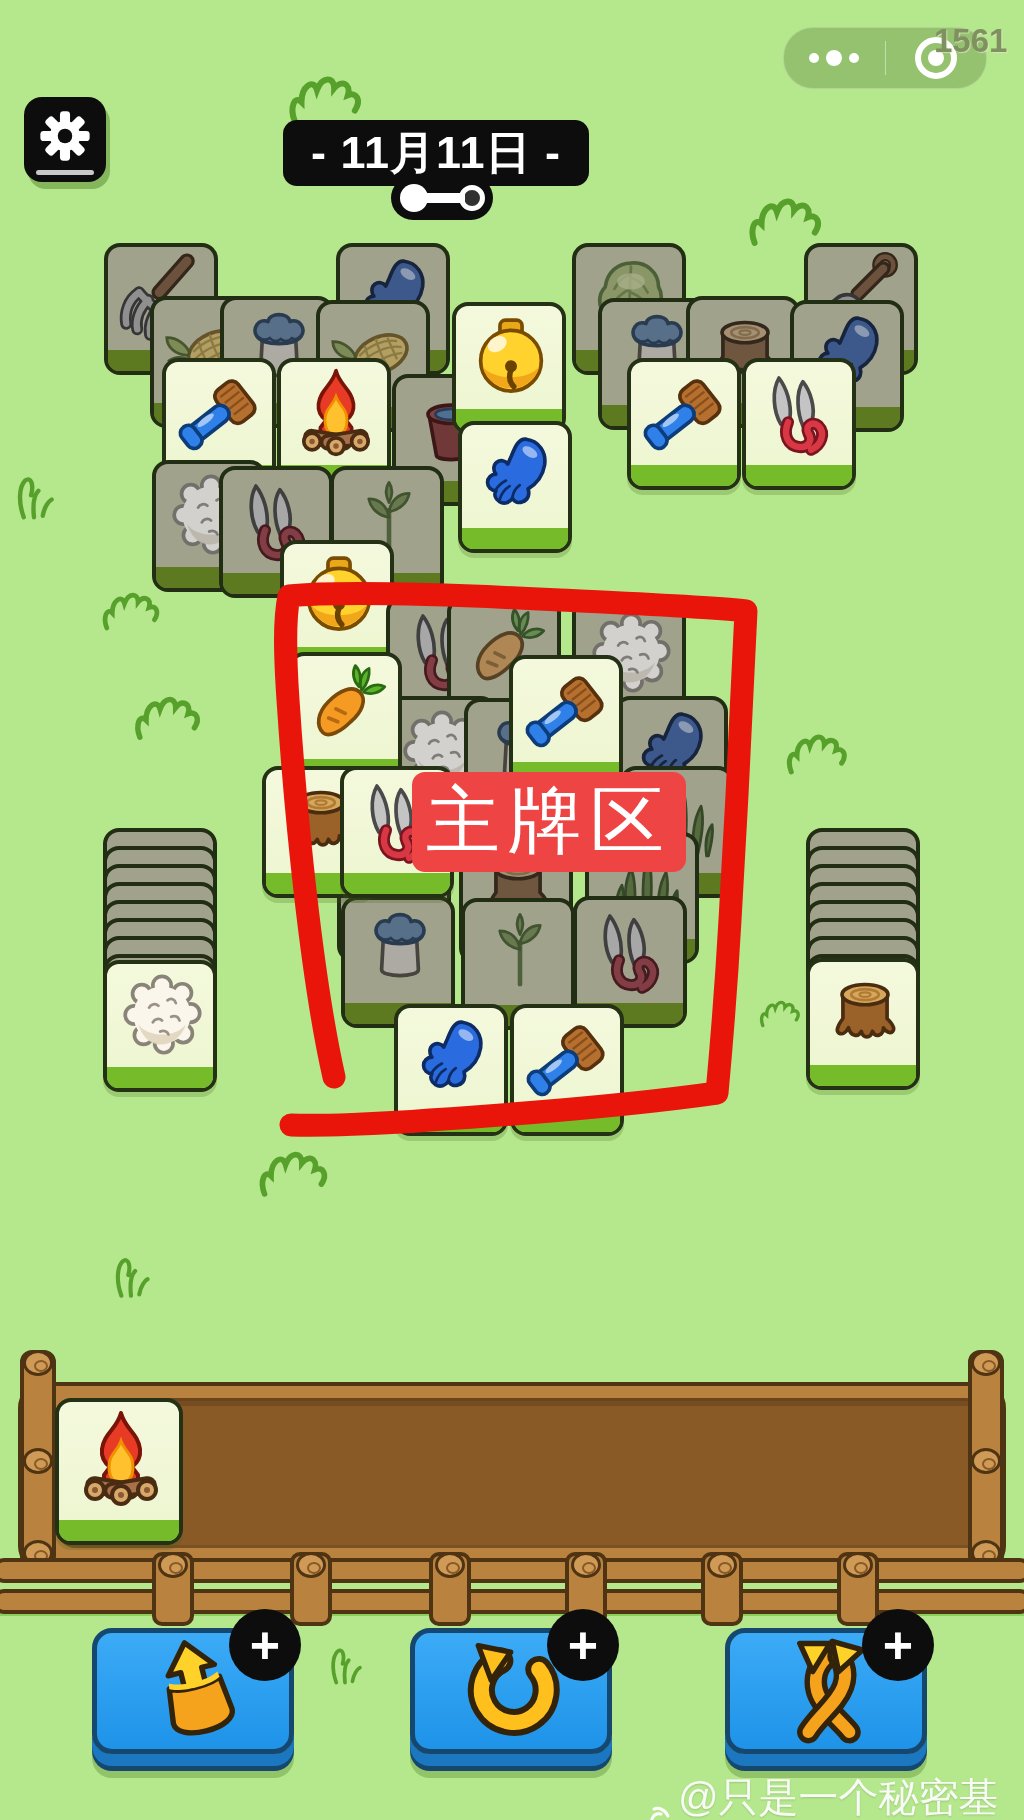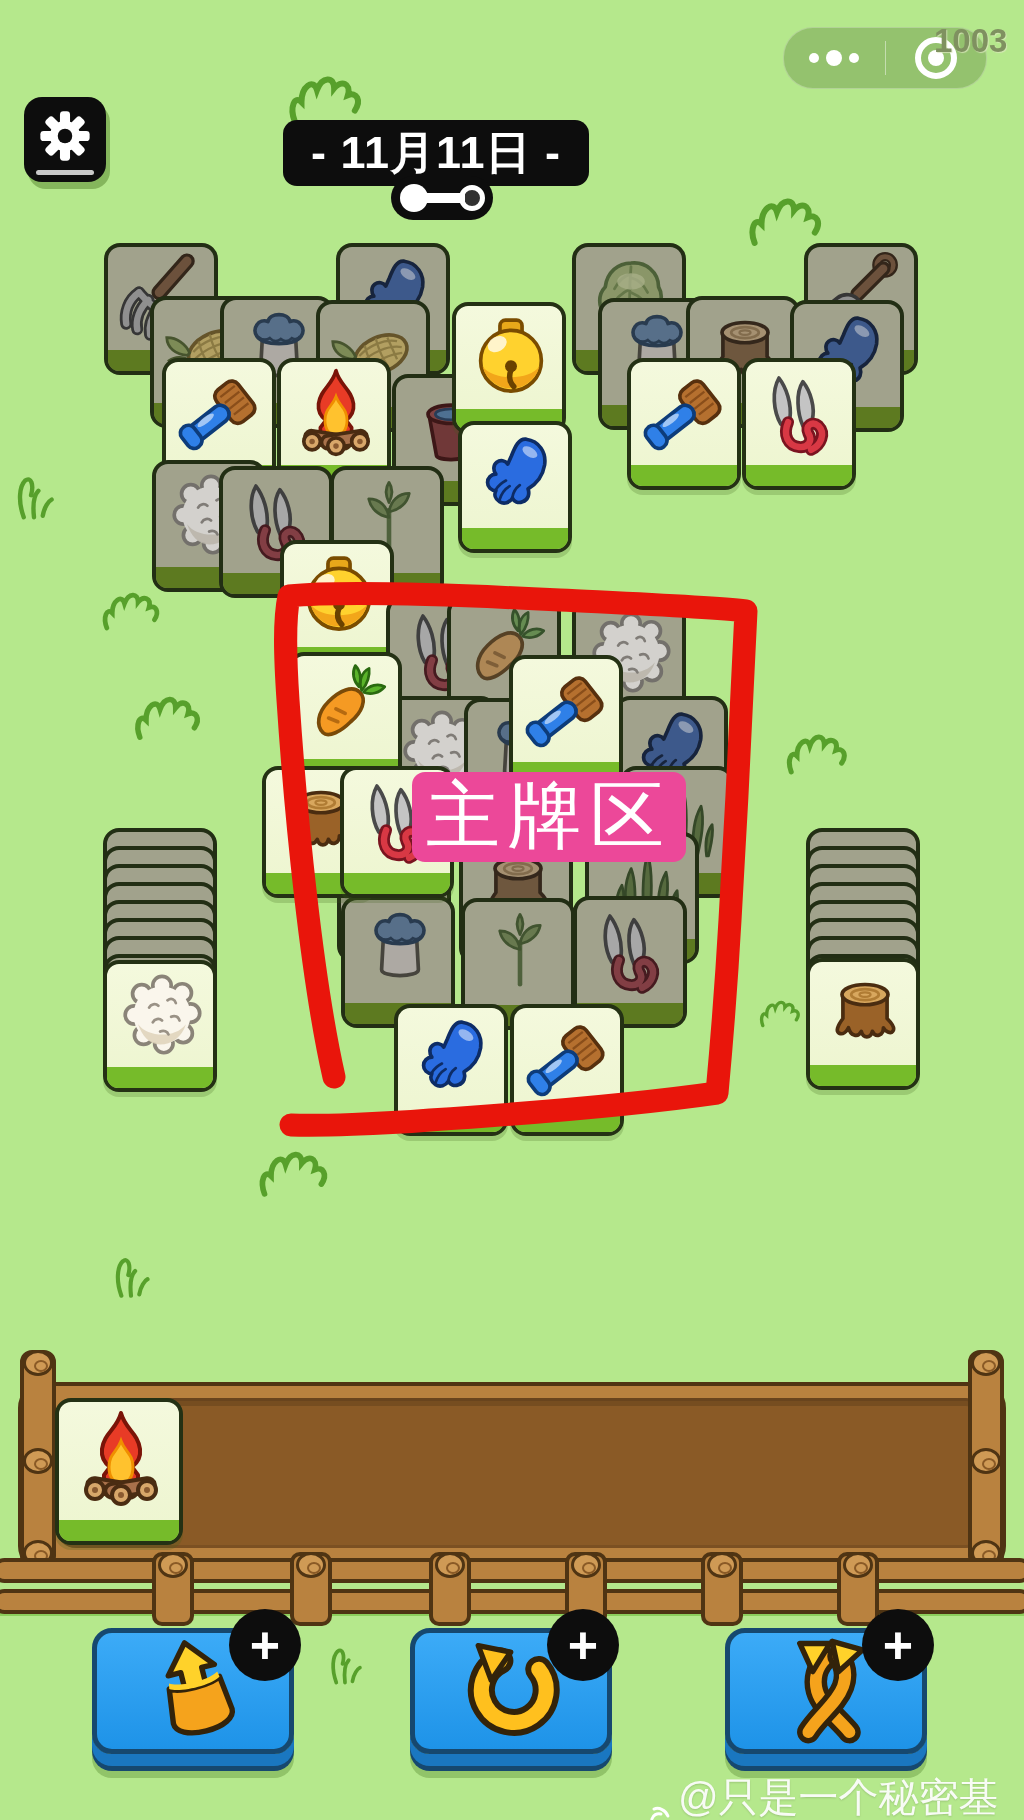--- a/index.html
+++ b/index.html
@@ -47,21 +47,21 @@
   .tile.covered::after{background:#5d7a20;}
   .tile .ticon{position:absolute;left:9px;top:5px;width:92px;height:92px;}
   .tile.covered .ticon{filter:saturate(.5) brightness(.85);}
   .tile.back{height:88px;}
   .tile.back::after{display:none;}
   .tile.big{width:128px;height:147px;}
   .tile.big .ticon{left:12px;top:7px;width:100px;height:100px;}
 
   
   #annotation{position:absolute;left:0;top:0;z-index:20;pointer-events:none;}
-  .zone-label{position:absolute;left:412px;top:772px;width:274px;height:90px;background:#ec4899;
+  .zone-label{position:absolute;left:412px;top:772px;width:274px;height:100px;background:#ef4444;
               border-radius:13px;color:#fff;font-size:74px;letter-spacing:8px;
               display:flex;align-items:center;justify-content:center;z-index:21;}
 
   
   .tray-frame{position:absolute;left:18px;top:1382px;width:988px;height:190px;background:#b9823f;
               border:4px solid #4f3413;border-radius:26px;box-sizing:border-box;z-index:8;}
   .tray-inner{position:absolute;left:56px;top:1398px;width:930px;height:150px;background:#8a5a26;
               border-radius:20px;box-shadow:inset 0 8px 0 rgba(0,0,0,.14),inset 0 0 0 3px rgba(0,0,0,.10);z-index:9;}
   .ground-band{position:absolute;left:0;top:1596px;width:1024px;height:20px;background:#8cce5c;z-index:7;}
   .rail{position:absolute;left:-8px;width:1040px;height:25px;background:#b9823f;border:4px solid #4f3413;
@@ -335,21 +335,21 @@
   <div class="cap-left">
     <span class="cap-dot"></span>
     <span class="cap-dot mid"></span>
     <span class="cap-dot"></span>
   </div>
   <div class="cap-div"></div>
   <div class="cap-right">
     <span class="cap-ring"></span>
   </div>
 </div>
-<div class="badge-1003">1003</div>
+<div class="badge-1003">1561</div>
 
 <button class="settings-btn" style="border:none;cursor:pointer;">
   <svg>
       <use href="#i-gear"></use>
     </svg>
 </button>
 
 <div class="date-banner">- 11月11日 -</div>
 <div class="toggle">
   <span class="knob"></span>

